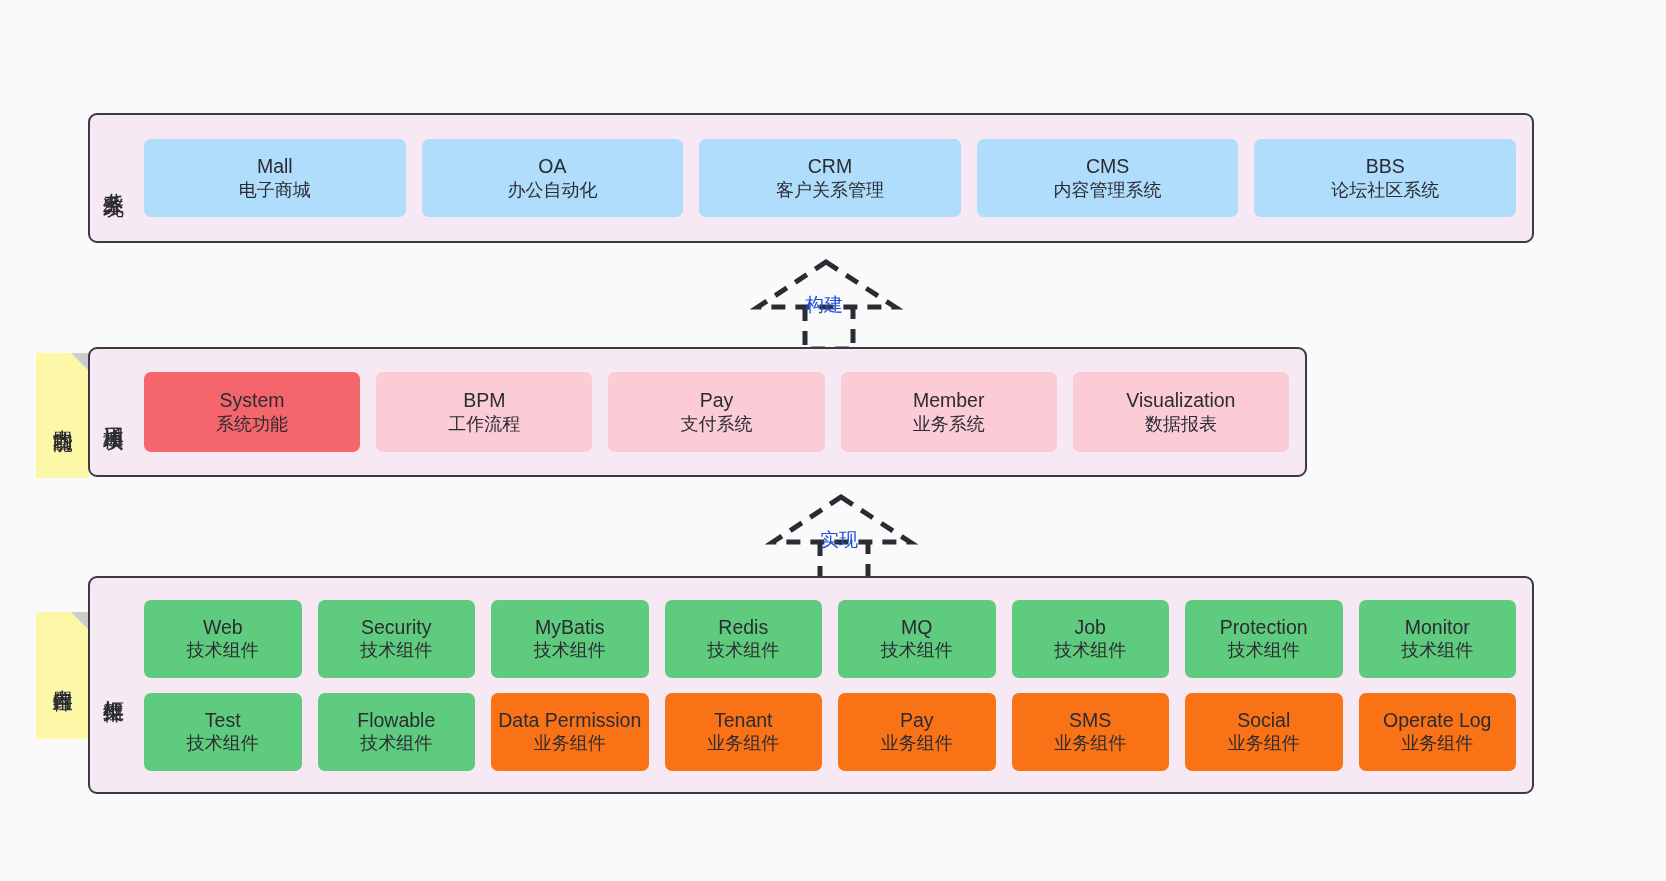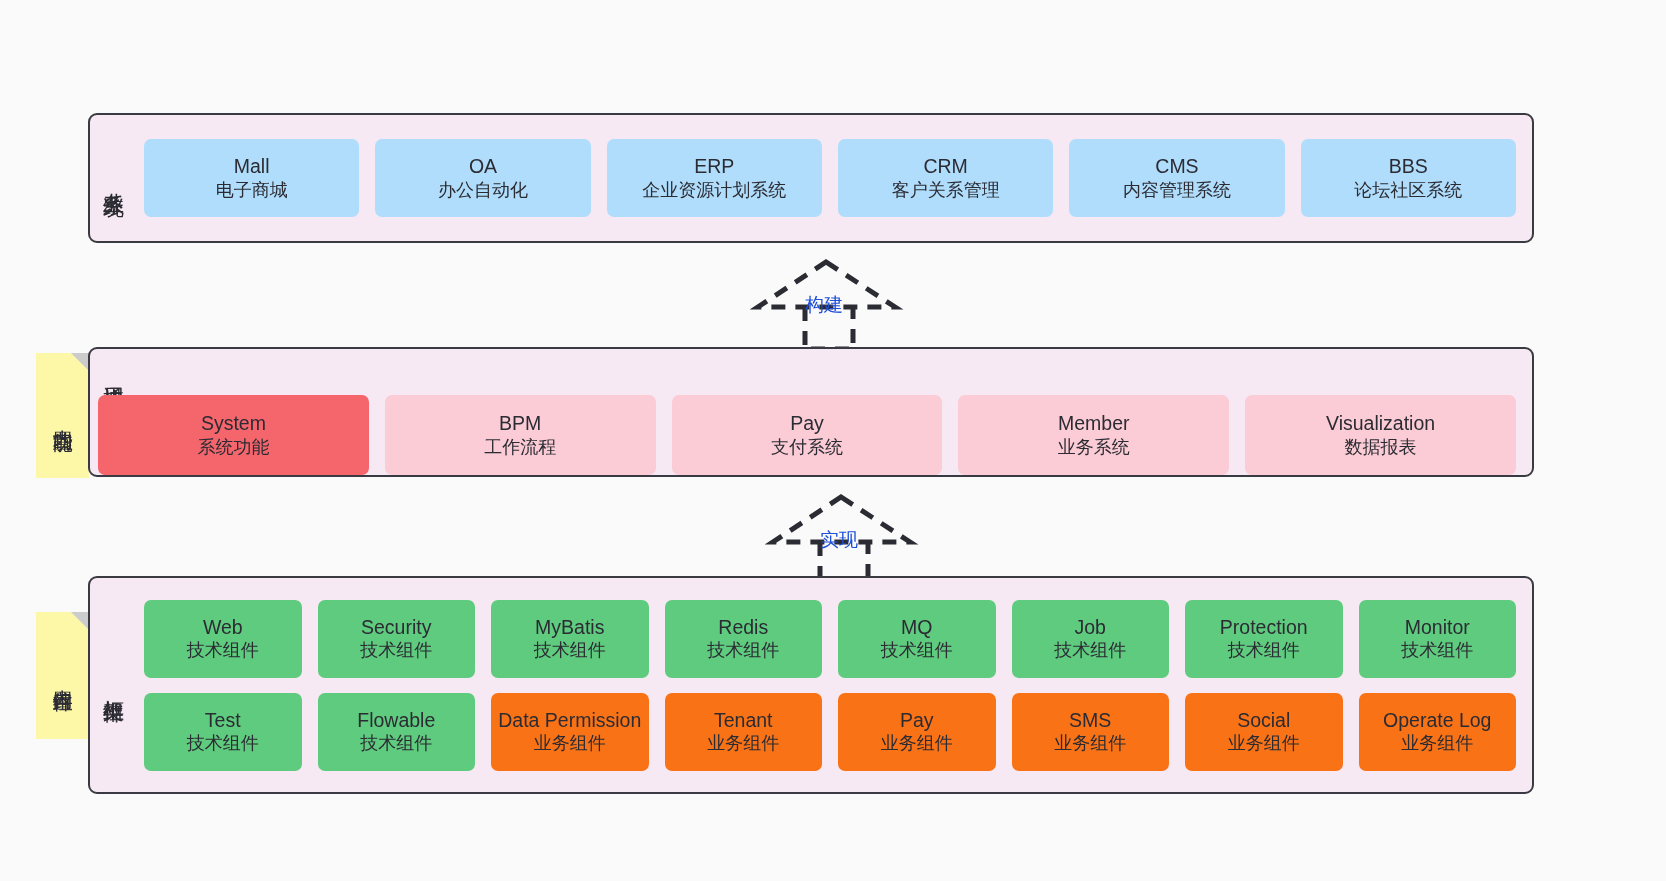--- a/index.html
+++ b/index.html
@@ -126,24 +126,20 @@
       <div class="layer-row r1">
         <div class="node blue">
           <span class="en">Mall</span>
           <span class="cn">电子商城</span>
         </div>
         <div class="node blue">
           <span class="en">OA</span>
           <span class="cn">办公自动化</span>
         </div>
         <div class="node blue">
-          <span class="en">ERP</span>
-          <span class="cn">企业资源计划系统</span>
-        </div>
-        <div class="node blue">
           <span class="en">CRM</span>
           <span class="cn">客户关系管理</span>
         </div>
         <div class="node blue">
           <span class="en">CMS</span>
           <span class="cn">内容管理系统</span>
         </div>
         <div class="node blue">
           <span class="en">BBS</span>
           <span class="cn">论坛社区系统</span>
@@ -160,21 +156,21 @@
       <path d="M 55 55 L 55 97 L 103 97 L 103 55" fill="none" stroke="#2b2b33" stroke-width="5" stroke-dasharray="14,10"></path>
     </svg>
   </div>
   <div class="arrow-label" style="left:805px; top:292px;">构建</div>
 
   <div class="note" style="left:36px; top:353px; height:125px;">
     <span class="fold"></span>
     <span>内置功能</span>
   </div>
 
-  <div class="layer" id="layer-1" style="left:88px; top:347px; width:1446px; height:130px;flex-direction:column;">
+  <div class="layer" id="layer-1" style="left:88px; top:347px; width:1219px; height:130px;">
     <div class="layer-title">通用模块</div>
     <div class="layer-body">
       <div class="layer-row r2">
         <div class="node red">
           <span class="en">System</span>
           <span class="cn">系统功能</span>
         </div>
         <div class="node pink">
           <span class="en">BPM</span>
           <span class="cn">工作流程</span>

